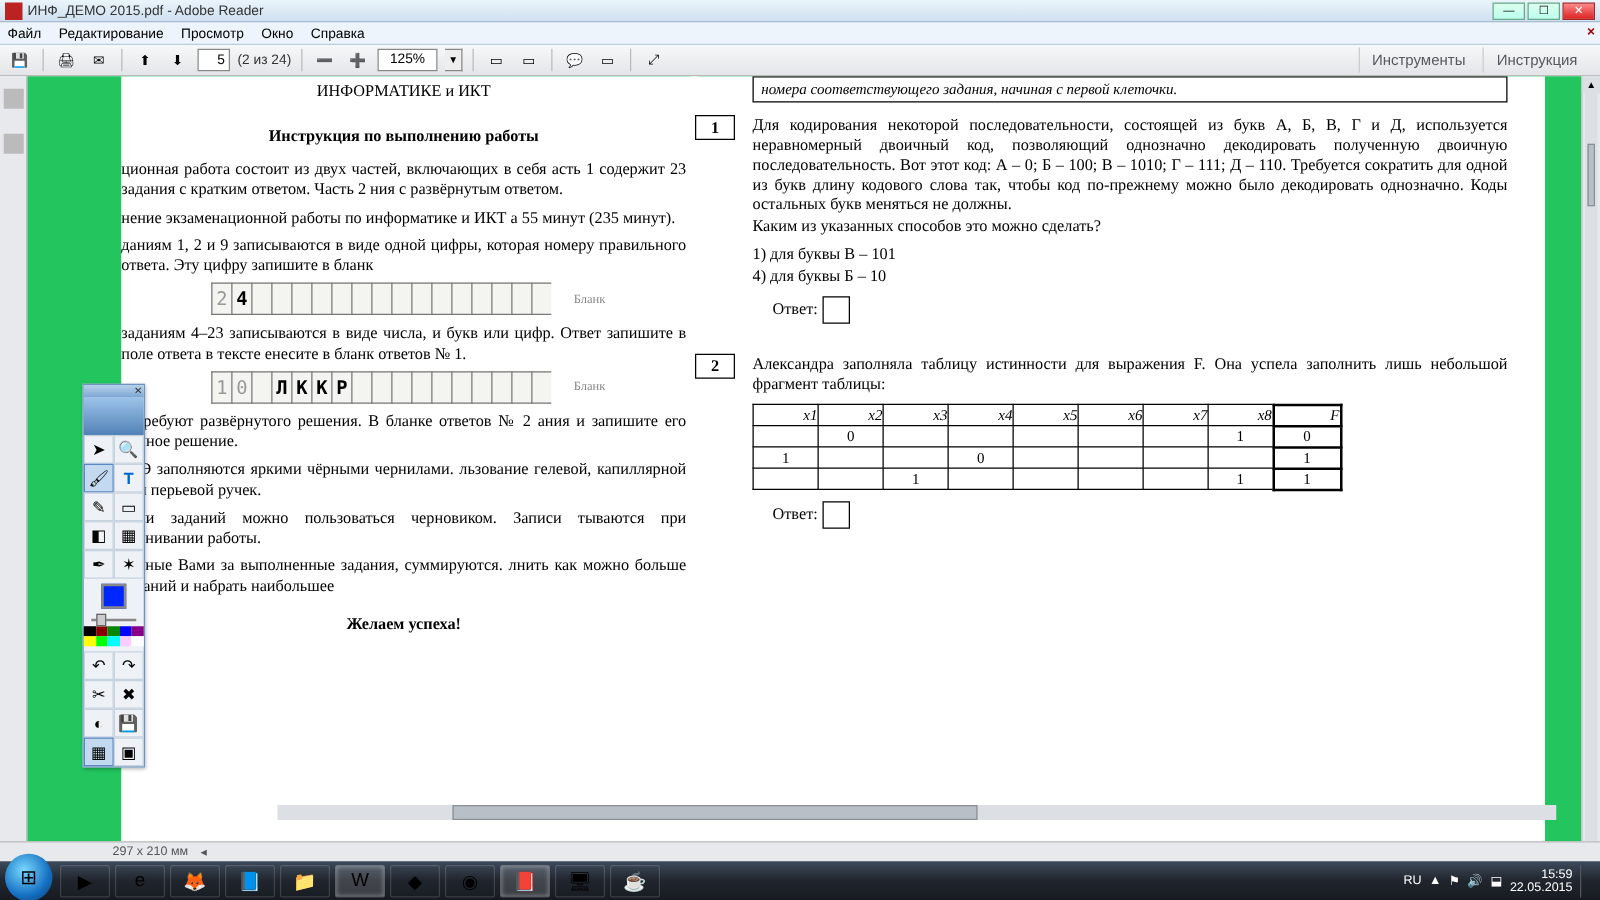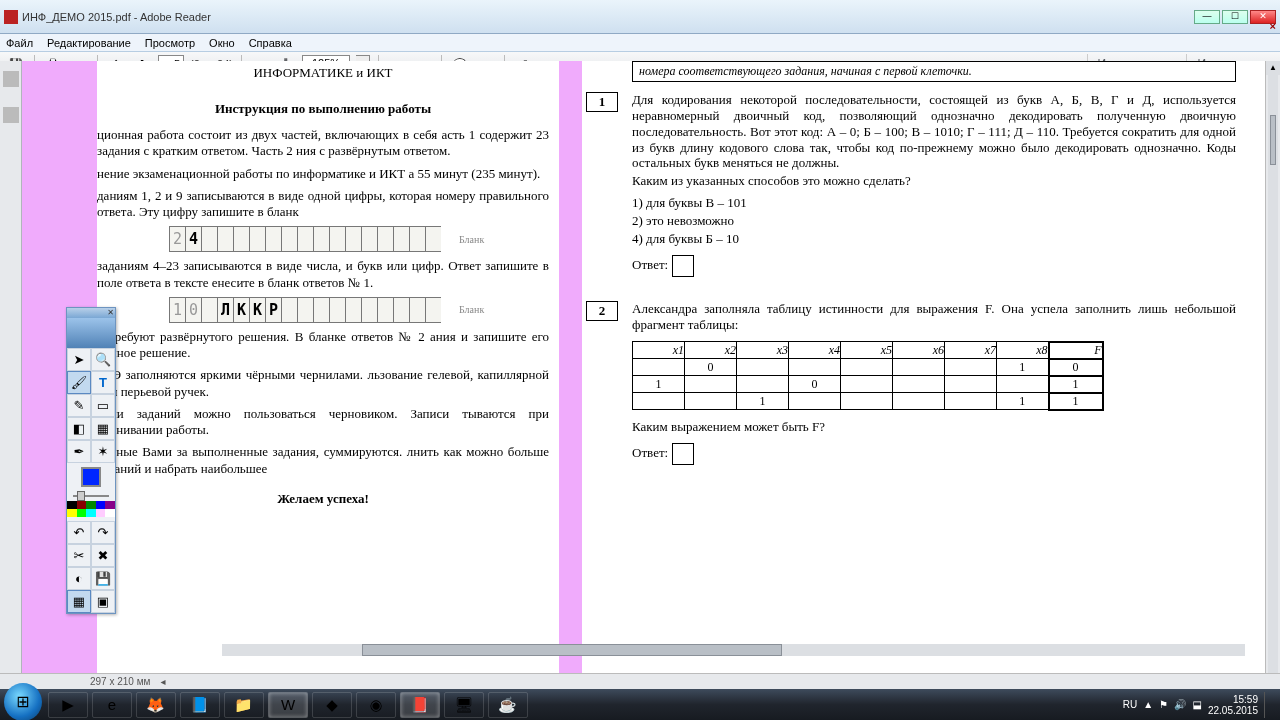--- a/index.html
+++ b/index.html
@@ -1,18 +1,18 @@
 <!DOCTYPE html>
 <html><head>
 <meta charset="utf-8">
 <style>
 * { box-sizing: border-box; margin: 0; padding: 0; }
 body { font-family: Tahoma, sans-serif; font-size: 11px; width: 1280px; height: 720px; overflow: hidden; background: #fff; position: relative; }
 
-.titlebar { height: 34px; background: linear-gradient(#eaf4fb,#cfe0f0); display: flex; align-items: center; padding: 0 4px; border-bottom: 1px solid #8fa9c4; }
+.titlebar { height: 18px; background: linear-gradient(#eaf4fb,#cfe0f0); display: flex; align-items: center; padding: 0 4px; border-bottom: 1px solid #8fa9c4; }
 .titlebar .icon { width: 14px; height: 14px; margin-right: 4px; background:#b22; }
 .titlebar .title { flex: 1; color:#333; }
 .winbtns { display:flex; gap:2px; }
 .winbtn { width:26px; height:14px; border:1px solid #6a8; background: linear-gradient(#dfe,#bfe); font-size:9px; text-align:center; line-height:11px; }
 .winbtn.close { background:linear-gradient(#f88,#d22); border-color:#a22; color:#fff; }
 .closex { position:absolute; right:4px; top:20px; color:#900; font-weight:bold; cursor:pointer; }
 
 .menubar { height: 18px; background:#eef4fb; display:flex; align-items:center; padding:0 6px; gap:14px; border-bottom:1px solid #b7cde2; font-size:11px; }
 .menubar span { cursor:default; }
 
@@ -22,42 +22,42 @@
 .pagein { width:26px; height:18px; text-align:right; font-size:11px; border:1px solid #888; padding:0 3px;}
 .pgof { font-size:11px; color:#333; }
 .zoomsel { height:18px; width:48px; font-size:11px; border:1px solid #888; text-align:center; padding-top:1px; background:#fff; }
 .zoomdrop { width:14px; height:18px; border:1px solid #888; border-left:none; background:#eee; font-size:8px; text-align:center; line-height:16px; }
 .toolbar-right { position:absolute; right:8px; display:flex; gap:4px; }
 .tlabel { padding:3px 10px; font-size:12px; color:#555a60; border-left:1px solid #ccc; }
 
 .leftside { position:absolute; left:0; top:61px; width:22px; bottom:31px; background:#e7e9ec; border-right:1px solid #b0b5ba; display:flex; flex-direction:column; align-items:center; padding-top:10px; gap:20px; }
 .lsicon { width:16px; height:16px; background:#bbb; }
 
-.content { position:absolute; left:22px; right:15px; top:61px; bottom:31px; background:#f0abfc; overflow:hidden;text-decoration:underline; }
+.content { position:absolute; left:22px; right:15px; top:61px; bottom:31px; background:#22c55e; overflow:hidden;text-decoration:underline; }
 .page { position:absolute; background:#fff; top:0; bottom:14px; }
 .page.left { left:75px; width:462px; font-family:'Times New Roman',serif; font-size:13px; }
-.page.right { left:560px; width:684px; font-family:'Times New Roman',serif; font-size:13px; }
+.page.right { left:530px; width:684px; font-family:'Times New Roman',serif; font-size:13px; }
 
 .page.left .inner { padding: 4px 10px 10px 0; }
 .h1 { text-align:center; font-size:13px; }
 .h2 { text-align:center; font-weight:bold; font-size:13px; margin-top:20px; margin-bottom:10px; }
 .para { text-align:justify; margin-top:6px; line-height:1.25; }
 .answerbox { display:flex; margin: 6px 0 0 72px; }
 .answerbox .cell { width:16px; height:26px; border:1px solid #777; border-right:none; font-family:monospace; text-align:center; line-height:24px; font-size:15px; background:#f4f4f0; }
 .answerbox .cell:last-child { border-right:1px solid #777; }
 .blnk { font-size:10px; color:#888; margin-left:18px; align-self:center; }
 .wish { text-align:center; font-weight:bold; margin-top:14px; }
 
 .page.right .inner { padding: 0 30px 10px 50px; }
 .topnote { font-style:italic; border:1px solid #000; padding:2px 6px; margin-bottom:8px; font-size:12px; }
 .qnum { position:absolute; left:2px; width:32px; height:20px; border:1px solid #000; text-align:center; font-weight:bold; line-height:18px; background:#fff; }
 .qtext { text-align:justify; line-height:1.22; }
 .optlist { margin:6px 0 0 0; }
 .opt { margin:2px 0; }
-.ansline { margin-top:8px; }
+.ansline { margin-top:8px;margin-left:16px; }
 .ansbox { display:inline-block; width:22px; height:22px; border:1px solid #000; vertical-align:middle; margin-left:4px; }
 
 table.truth { border-collapse:collapse; margin:8px 0; font-size:12px; }
 table.truth td, table.truth th { border:1px solid #000; width:52px; height:17px; text-align:center; font-weight:normal; padding:0; }
 table.truth th { font-style:italic;text-align:right; }
 table.truth .fcol { width:54px; border:2px solid #000; }
 
 .statusbar { position:absolute; left:0; right:0; bottom:31px; height:16px; background:#e7e9ec; border-top:1px solid #bbb; display:flex; align-items:center; font-size:10px; color:#555; padding-left:90px; }
 .hscroll { position:absolute; left:200px; right:20px; height:12px; bottom:33px; background:#dcdfe3; }
 .hscroll .thumb { position:absolute; left:140px; width:420px; height:100%; background:#b9bfc6; border:1px solid #8a9098; }
@@ -203,21 +203,20 @@
   <div class="page right">
     <div class="inner">
       <div class="topnote">номера соответствующего задания, начиная с первой клеточки.</div>
 
       <div style="position:relative; margin-top:10px;">
         <div class="qnum" style="top:0; left:-46px;">1</div>
         <div class="qtext">Для кодирования некоторой последовательности, состоящей из букв А, Б, В, Г и Д, используется неравномерный двоичный код, позволяющий однозначно декодировать полученную двоичную последовательность. Вот этот код: А – 0; Б – 100; В – 1010; Г – 111; Д – 110. Требуется сократить для одной из букв длину кодового слова так, чтобы код по-прежнему можно было декодировать однозначно. Коды остальных букв меняться не должны.</div>
         <div class="qtext" style="margin-top:2px">Каким из указанных способов это можно сделать?</div>
         <div class="optlist">
           <div class="opt">1)   для буквы В – 101</div>
-          <div class="opt">2)   это невозможно</div>
           <div class="opt">4)   для буквы Б – 10</div>
         </div>
         <div class="ansline"><span>Ответ:</span><span class="ansbox"></span></div>
       </div>
 
       <div style="position:relative; margin-top:24px;">
         <div class="qnum" style="top:0; left:-46px;">2</div>
         <div class="qtext">Александра заполняла таблицу истинности для выражения F. Она успела заполнить лишь небольшой фрагмент таблицы:</div>
         <table class="truth">
           <tbody>
@@ -260,21 +259,20 @@
                 <td>1</td>
                 <td></td>
                 <td></td>
                 <td></td>
                 <td></td>
                 <td>1</td>
                 <td class="fcol">1</td>
               </tr>
         </tbody>
           </table>
-        <div class="qtext">Каким выражением может быть F?</div>
         <div class="ansline"><span>Ответ:</span><span class="ansbox"></span></div>
       </div>
 
     </div>
   </div>
   <div class="hscroll">
       <div class="thumb"></div>
     </div>
 </div>
 

